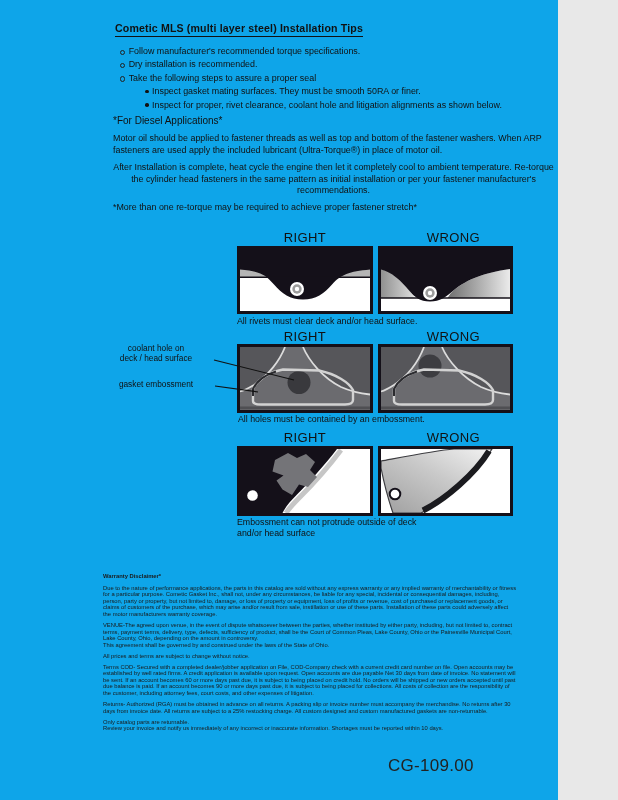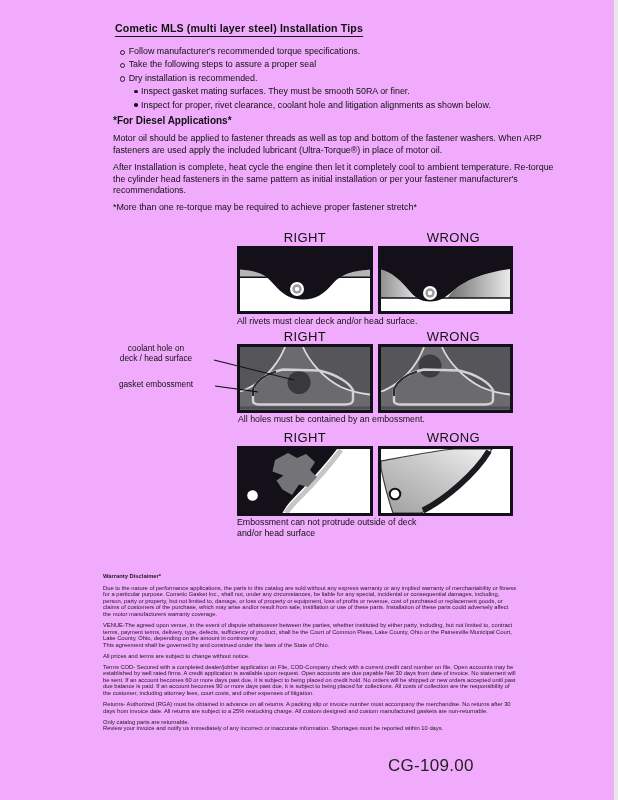--- a/index.html
+++ b/index.html
@@ -1,31 +1,31 @@
 <!DOCTYPE html>
 <html><head>
 <meta charset="utf-8">
 <style>
   html,body{margin:0;padding:0;background:#e8e8e8;}
-  .page{position:relative;width:614px;height:800px;background:#f0abfc;overflow:hidden;
+  .page{position:relative;width:558px;height:800px;background:#0ea5e9;overflow:hidden;
         font-family:"Liberation Sans","DejaVu Sans",sans-serif;color:#111;}
   .abs{position:absolute;}
 
   .title{left:115px;top:22px;font-size:10.6px;font-weight:bold;letter-spacing:0.15px;
          border-bottom:1.4px solid #111;padding-bottom:1.5px;}
 
   .bullets{left:120px;top:45px;width:452px;font-size:8.9px;}
   .b-row{display:flex;align-items:flex-start;line-height:13.4px;}
   .ob{width:3.2px;height:3.2px;border:1px solid #222;border-radius:50%;margin:4.6px 3.5px 0 0;flex:none;}
   .sb{width:3.6px;height:3.6px;background:#111;border-radius:50%;margin:4.6px 3.5px 0 0;flex:none;}
-  .sub{margin-left:14px;}
+  .sub{margin-left:25px;}
 
-  .diesel-h{left:113px;top:115px;font-size:10px;font-weight:bold;}
+  .diesel-h{left:113px;top:115px;font-size:10px;font-weight:normal;}
   .para{left:113px;width:441px;font-size:8.9px;line-height:11.7px;}
-  #p1{top:133px;} #p2{top:162px;} #p3{top:202px;}
+  #p1{top:133px;} #p2{top:162px;text-align:center;} #p3{top:202px;}
 
   .rw{font-size:13px;letter-spacing:0.4px;text-align:center;color:#111;}
   .rw.l{left:237px;width:136px;} .rw.r{left:386px;width:135px;}
   .cap{font-size:8.8px;line-height:11px;color:#111;}
 
   .side-label{left:100px;width:112px;text-align:center;font-size:8.3px;line-height:10px;color:#111;}
 
   .legal{left:103px;top:573px;width:414px;font-size:5.8px;line-height:6.6px;color:#1a1a1a;}
   .legal .lh{font-weight:bold;margin:0 0 5px 0;}
   .legal p{margin:0 0 4.4px 0;}
@@ -40,25 +40,25 @@
 
   <div class="abs title">Cometic MLS (multi layer steel) Installation Tips</div>
 
   <div class="abs bullets">
     <div class="b-row">
       <span class="ob"></span>
       <span>Follow manufacturer's recommended torque specifications.</span>
     </div>
     <div class="b-row">
       <span class="ob"></span>
-      <span>Take the following steps to assure a proper seal</span>
+      <span>Dry installation is recommended.</span>
     </div>
     <div class="b-row">
       <span class="ob"></span>
-      <span>Dry installation is recommended.</span>
+      <span>Take the following steps to assure a proper seal</span>
     </div>
     <div class="b-row sub">
       <span class="sb"></span>
       <span>Inspect gasket mating surfaces.  They must be smooth 50RA or finer.</span>
     </div>
     <div class="b-row sub">
       <span class="sb"></span>
       <span>Inspect for proper, rivet clearance, coolant hole and litigation alignments as shown below.</span>
     </div>
   </div>

